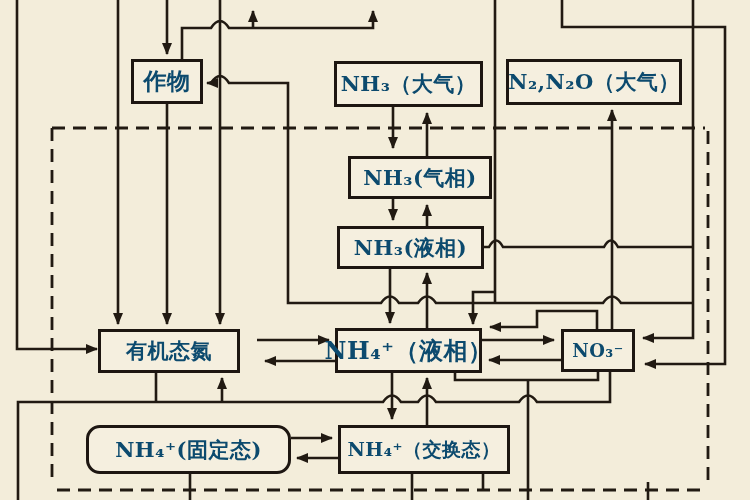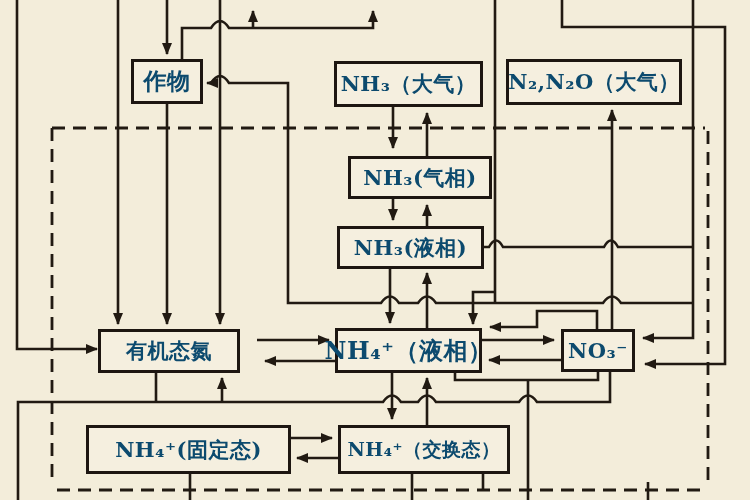--- a/index.html
+++ b/index.html
@@ -142,25 +142,25 @@
   </div>
 
   <div class="box" style="left:98px;top:329px;width:142px;height:44px;">
     <span>有机态氮</span>
   </div>
 
   <div class="box" style="left:335px;top:328px;width:147px;height:45px;font-size:24px;">
     <span>NH₄⁺（液相）</span>
   </div>
 
-  <div class="box" style="left:561px;top:329px;width:74px;height:43px;font-size:21px;">
+  <div class="box" style="left:561px;top:329px;width:74px;height:43px;font-size:18px;">
     <span>NO₃⁻</span>
   </div>
 
-  <div class="box" style="left:86px;top:425px;width:205px;height:49px;">
+  <div class="box" style="left:86px;top:425px;width:205px;height:49px;border-radius:14px;">
     <span>NH₄⁺(固定态)</span>
   </div>
 
   <div class="box" style="left:338px;top:425px;width:172px;height:49px;font-size:19px;">
     <span>NH₄⁺（交换态）</span>
   </div>
 
 </div>
 
 </body></html>

